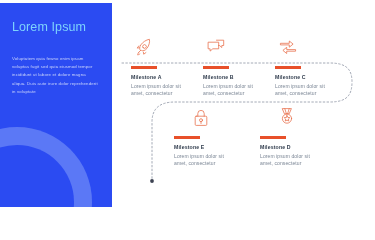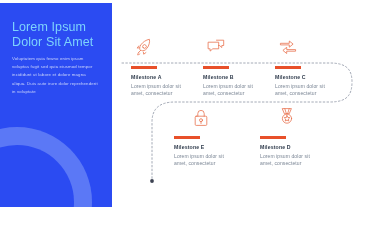--- a/index.html
+++ b/index.html
@@ -127,21 +127,20 @@
 <body>
 
 <div id="slide">
 
   <div class="left-panel">
     <div class="ring-outer"></div>
     <div class="ring-inner"></div>
 
     <div class="panel-title">
       <div>Lorem Ipsum</div>
-      <div>Dolor Sit Amet</div>
     </div>
 
     <div class="panel-body">Voluptatem quia fewno enim ipsam voluptas fugit sed quia eiusmod tempor incididunt ut labore et dolore magna aliqua. Duis aute irure dolor reprehenderit in voluptate</div>
   </div>
 
   <svg class="path-svg" viewBox="0 0 375 210">
 
     <path d="M122,63 L330,63
              C347,63 352,70 352,82
              C352,95 347,102 330,102

